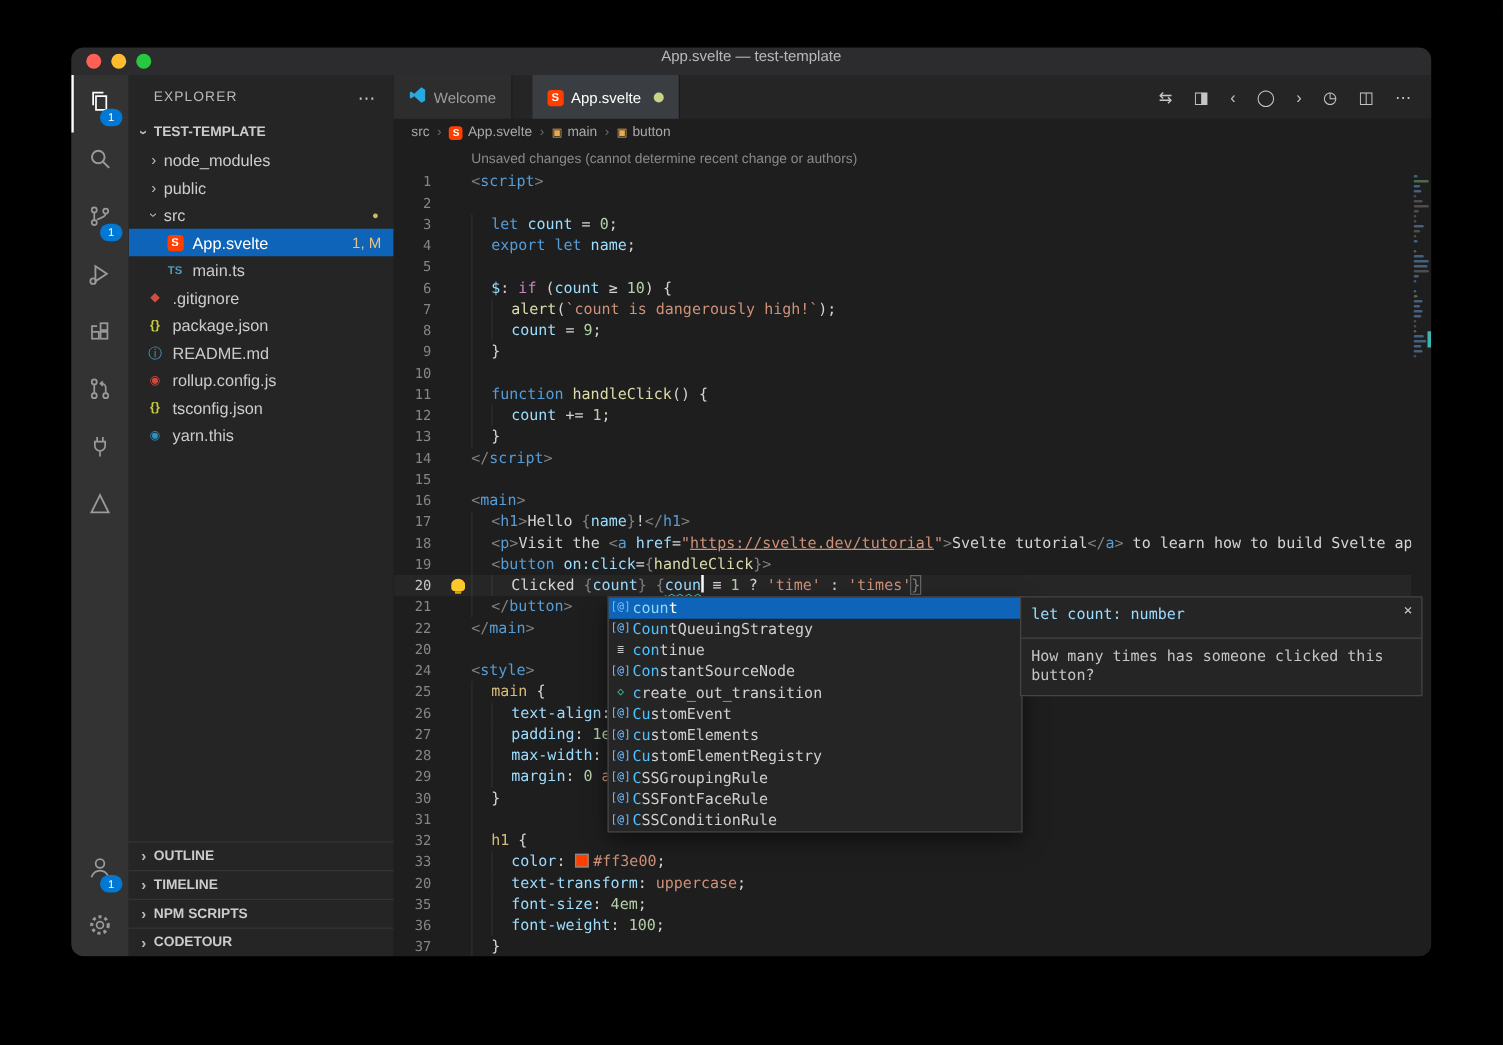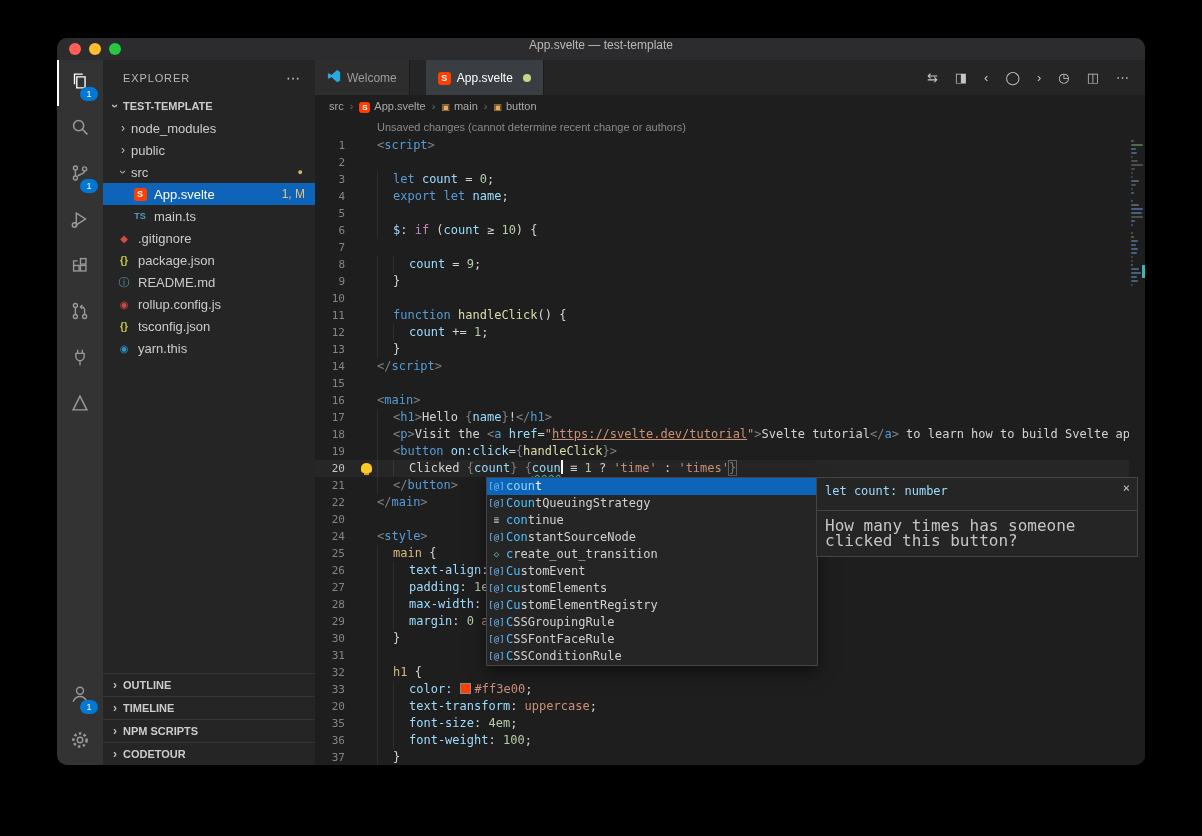--- a/index.html
+++ b/index.html
@@ -92,21 +92,21 @@
   .sg-row{height:17px;display:flex;align-items:center;font-family:"DejaVu Sans Mono",monospace;
     font-size:12px;color:#d0d0d0;cursor:pointer;}
   .sg-row.selected{background:#0d64b8;color:#fff;}
   .sg-icon{width:19px;flex:0 0 auto;display:inline-flex;justify-content:center;font-size:9px;}
   .sg-match{color:#4fc1ff;}
   .sg-row.selected .sg-match{color:#8fd7ff;}
   .suggest-detail{position:absolute;left:501px;top:340px;width:322px;background:#252526;
     border:1px solid #454545;z-index:10;padding:4px 8px 8px;box-sizing:border-box;}
   .sd-sig{font-family:"DejaVu Sans Mono",monospace;font-size:12px;color:#9cdcfe;line-height:18px;}
   .sd-div{border-top:1px solid #454545;margin:10px -8px 7px;}
-  .sd-doc{font-size:16px;color:#c5c5c5;line-height:15px;}
+  .sd-doc{font-size:12px;color:#c5c5c5;line-height:15px;}
   .sd-close{position:absolute;top:2px;right:7px;color:#c5c5c5;font-size:12px;cursor:pointer;}
 </style>
 </head>
 <body>
 
 <div class="window">
   <div class="titlebar">
     <div class="traffic">
       <span class="tl red"></span>
       <span class="tl yellow"></span>
@@ -330,21 +330,21 @@
         </div>
       <div class="blame">Unsaved changes (cannot determine recent change or authors)</div>
       <div class="code-area">
         <div id="code-lines">
             <div class="line"><span class="ln">1</span><span class="glyph"></span><span class="content"><span class="tk tk-br">&lt;</span><span class="tk tk-tag">script</span><span class="tk tk-br">&gt;</span></span></div>
             <div class="line"><span class="ln">2</span><span class="glyph"></span></div>
             <div class="line"><span class="ln">3</span><span class="glyph"></span><span class="content"><span class="indent"></span><span class="tk tk-kw">let </span><span class="tk tk-var">count</span><span class="tk tk-op"> = </span><span class="tk tk-num">0</span><span class="tk tk-txt">;</span></span></div>
             <div class="line"><span class="ln">4</span><span class="glyph"></span><span class="content"><span class="indent"></span><span class="tk tk-kw">export </span><span class="tk tk-kw">let </span><span class="tk tk-var">name</span><span class="tk tk-txt">;</span></span></div>
             <div class="line"><span class="ln">5</span><span class="glyph"></span><span class="content"><span class="indent"></span></span></div>
             <div class="line"><span class="ln">6</span><span class="glyph"></span><span class="content"><span class="indent"></span><span class="tk tk-var">$</span><span class="tk tk-txt">: </span><span class="tk tk-ctl">if</span><span class="tk tk-txt"> (</span><span class="tk tk-var">count</span><span class="tk tk-op"> ≥ </span><span class="tk tk-num">10</span><span class="tk tk-txt">) {</span></span></div>
-            <div class="line"><span class="ln">7</span><span class="glyph"></span></div>
+            <div class="line"><span class="ln">7</span><span class="glyph"></span><span class="content"><span class="indent"></span><span class="indent"></span><span class="tk tk-fn">alert</span><span class="tk tk-txt">(</span><span class="tk tk-str">`count is dangerously high!`</span><span class="tk tk-txt">);</span></span></div>
             <div class="line"><span class="ln">8</span><span class="glyph"></span><span class="content"><span class="indent"></span><span class="indent"></span><span class="tk tk-var">count</span><span class="tk tk-op"> = </span><span class="tk tk-num">9</span><span class="tk tk-txt">;</span></span></div>
             <div class="line"><span class="ln">9</span><span class="glyph"></span><span class="content"><span class="indent"></span><span class="tk tk-txt">}</span></span></div>
             <div class="line"><span class="ln">10</span><span class="glyph"></span><span class="content"><span class="indent"></span></span></div>
             <div class="line"><span class="ln">11</span><span class="glyph"></span><span class="content"><span class="indent"></span><span class="tk tk-kw">function </span><span class="tk tk-fn">handleClick</span><span class="tk tk-txt">() {</span></span></div>
             <div class="line"><span class="ln">12</span><span class="glyph"></span><span class="content"><span class="indent"></span><span class="indent"></span><span class="tk tk-var">count</span><span class="tk tk-op"> += </span><span class="tk tk-num">1</span><span class="tk tk-txt">;</span></span></div>
             <div class="line"><span class="ln">13</span><span class="glyph"></span><span class="content"><span class="indent"></span><span class="tk tk-txt">}</span></span></div>
             <div class="line"><span class="ln">14</span><span class="glyph"></span><span class="content"><span class="tk tk-br">&lt;/</span><span class="tk tk-tag">script</span><span class="tk tk-br">&gt;</span></span></div>
             <div class="line"><span class="ln">15</span><span class="glyph"></span><span class="content"></span></div>
             <div class="line"><span class="ln">16</span><span class="glyph"></span><span class="content"><span class="tk tk-br">&lt;</span><span class="tk tk-tag">main</span><span class="tk tk-br">&gt;</span></span></div>
             <div class="line"><span class="ln">17</span><span class="glyph"></span><span class="content"><span class="indent"></span><span class="tk tk-br">&lt;</span><span class="tk tk-tag">h1</span><span class="tk tk-br">&gt;</span><span class="tk tk-txt">Hello </span><span class="tk tk-br">{</span><span class="tk tk-var">name</span><span class="tk tk-br">}</span><span class="tk tk-txt">!</span><span class="tk tk-br">&lt;/</span><span class="tk tk-tag">h1</span><span class="tk tk-br">&gt;</span></span></div>

